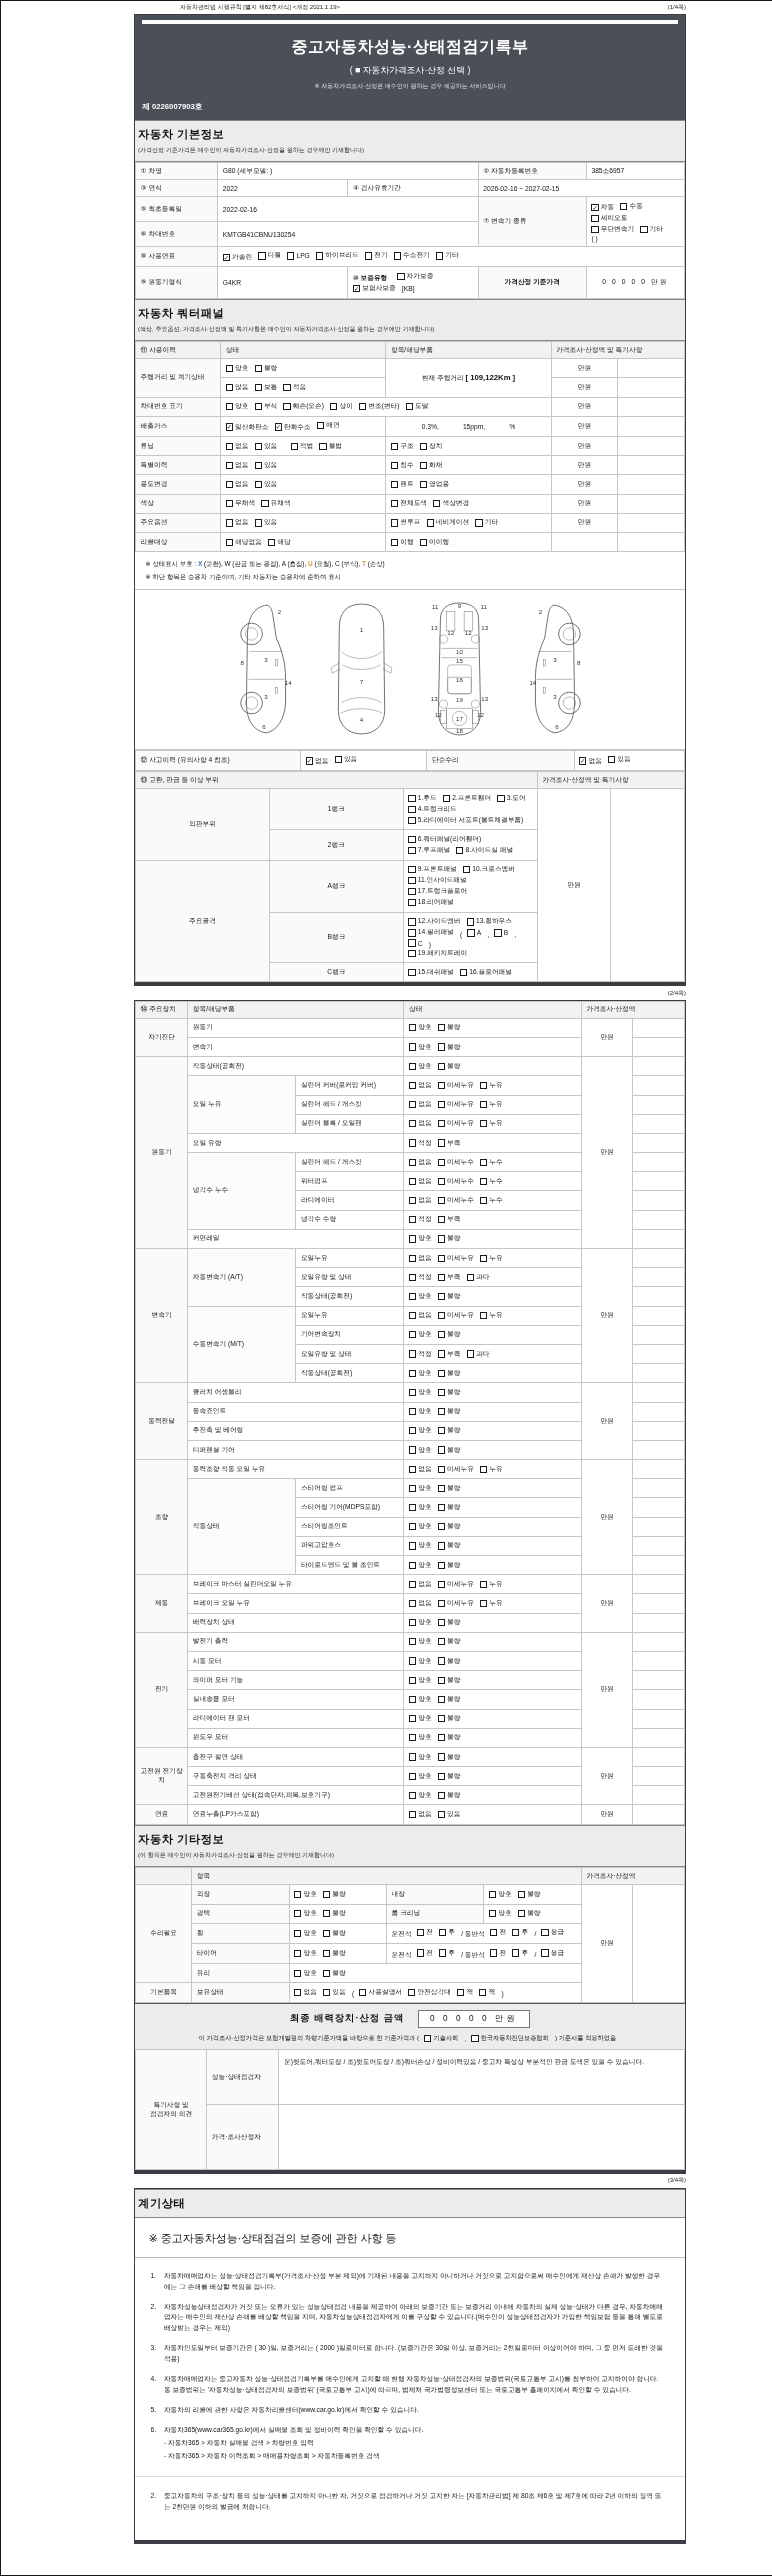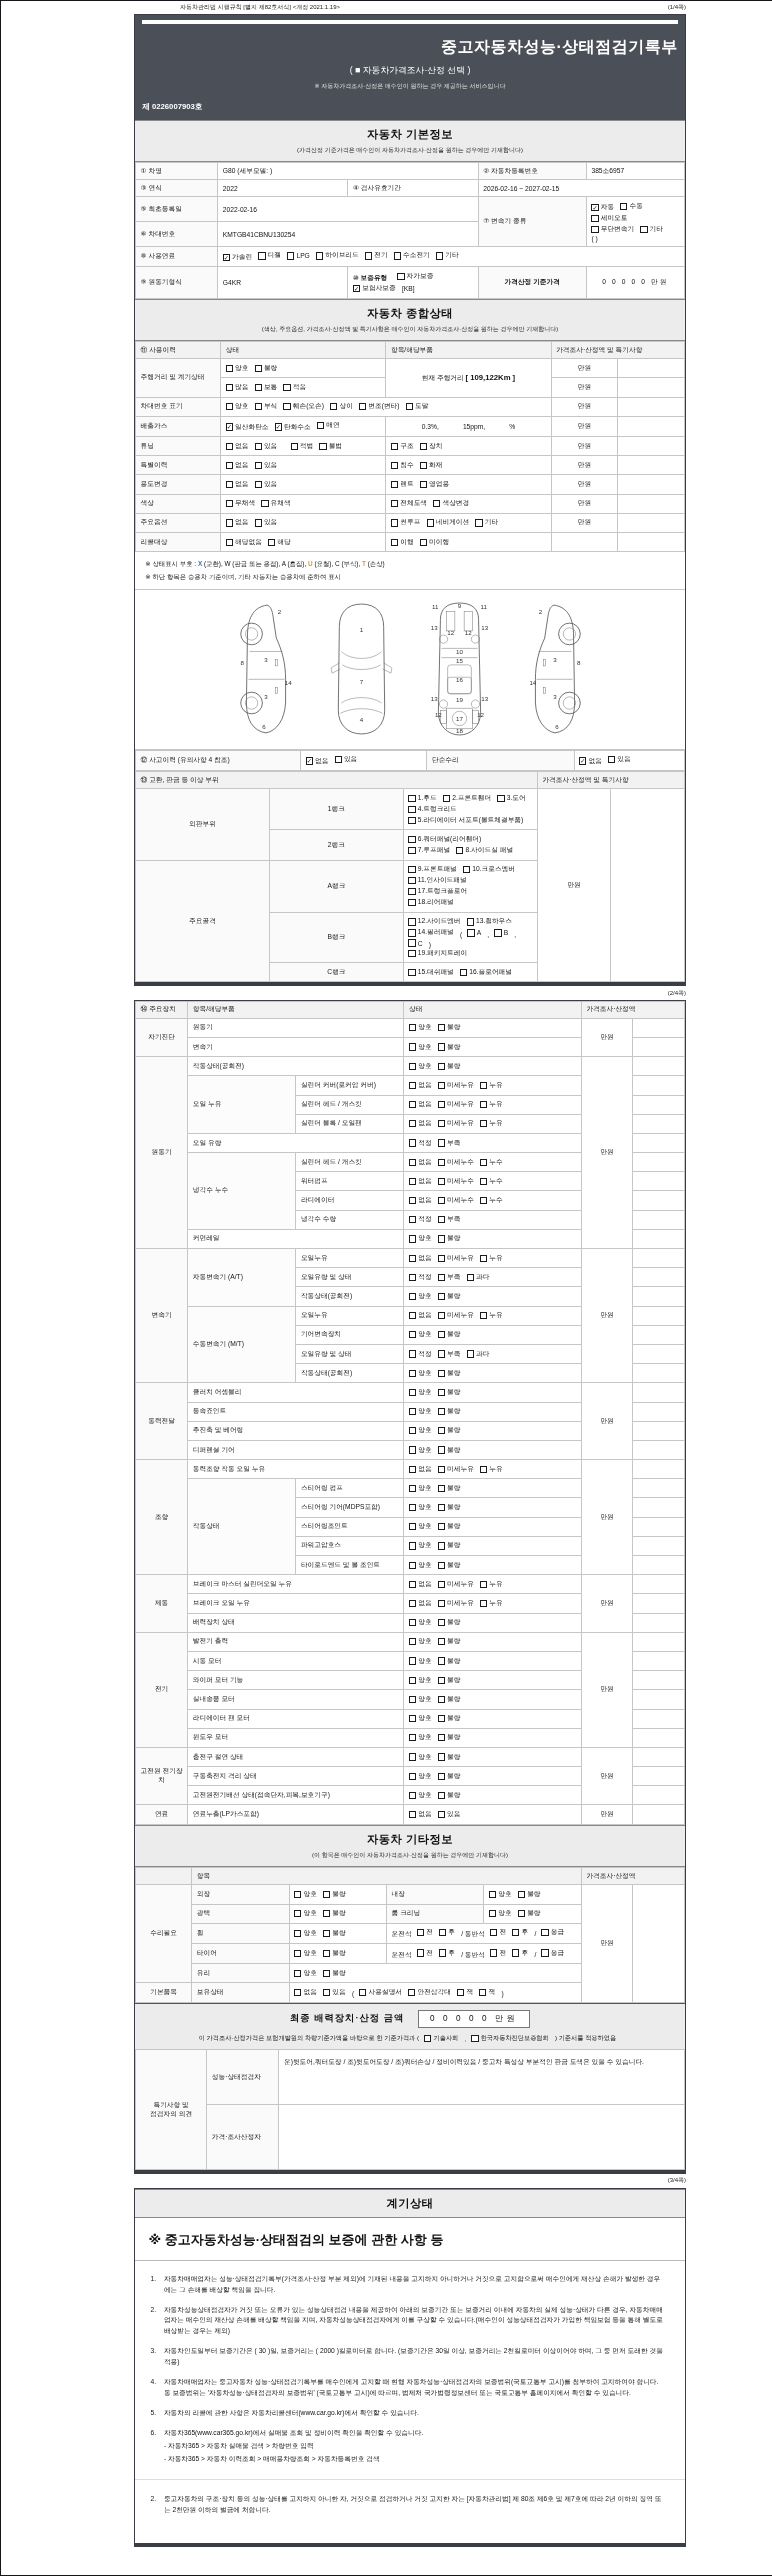--- a/index.html
+++ b/index.html
@@ -4,26 +4,26 @@
 <style>
   html,body{margin:0;padding:0;background:#fff;}
   body{font-family:"Liberation Sans","DejaVu Sans",sans-serif;color:#111;}
   .canvas{width:773px;min-height:2576px;border:1px solid #15161a;box-sizing:border-box;background:#fff;padding-bottom:15.5px;}
   .meta-row{width:552px;margin:2.1px 0 2.1px 133px;display:flex;justify-content:space-between;font-size:6px;color:#222;}
   .meta-row .pgmark{margin-left:auto;}
   .page{width:552px;margin-left:133px;background:#fff;border:1.5px solid #3a3d44;border-bottom:4.6px solid #3a3d44;box-sizing:border-box;}
   
   .doc-header{background:#4b4f57;color:#fff;padding:4.1px 7.2px 7.2px;}
   .doc-header .stripe{height:4.1px;background:#fff;margin:1px 0 12.4px;}
-  .doc-title{text-align:right;font-size:16px;font-weight:bold;letter-spacing:0.5px;margin:0;}
+  .doc-title{text-align:center;font-size:16px;font-weight:bold;letter-spacing:0.5px;margin:0;}
   .doc-choice{text-align:center;font-size:8.8px;margin-top:7.2px;}
   .doc-note{text-align:center;font-size:6px;color:#e3e3e3;margin-top:5.2px;}
   .doc-no{font-size:7.7px;font-weight:bold;margin-top:11.3px;}
   
-  .sec-head{background:#ececec;border-top:0.5px solid #8a8a8a;border-bottom:0.5px solid #8a8a8a;text-align:center;padding:6.2px 3.1px;}
+  .sec-head{background:#ececec;border-top:0.5px solid #8a8a8a;border-bottom:0.5px solid #8a8a8a;text-align:left;padding:6.2px 3.1px;}
   .sec-title{font-size:11.3px;font-weight:bold;letter-spacing:0.5px;}
   .sec-sub{font-size:6px;margin-top:4.1px;color:#222;}
   table{width:100%;border-collapse:collapse;table-layout:fixed;}
   td,th{border:0.5px solid #c6c6c6;font-size:6.7px;padding:3.6px 4.6px;vertical-align:middle;word-break:keep-all;}
   th{font-weight:normal;text-align:left;background:#f2f2f2;}
   .lab{background:#fafafa;}
   .ctr{text-align:center;}
   .b{font-weight:bold;}
   .opt{display:inline-flex;align-items:center;margin:1px 6.2px 1px 0;white-space:nowrap;}
   .cb{width:7.2px;height:7.2px;border:1px solid #1c1c1c;display:inline-block;margin-right:2.1px;box-sizing:border-box;line-height:5.2px;font-size:6.2px;font-weight:bold;text-align:center;background:#fff;}
@@ -34,21 +34,21 @@
   .gname{text-align:center;background:#fafafa;word-break:break-all;width:37px;}
   .subname{background:#fcfcfc;width:61px;}
   
   .diagram-wrap{display:flex;justify-content:center;gap:31px;padding:12.4px 5.2px;border-bottom:0.5px solid #c6c6c6;}
   .diagram-wrap svg{display:block;}
   .dg-outline{fill:none;stroke:#555;stroke-width:1.6;}
   .dg-line{fill:none;stroke:#777;stroke-width:1;}
   .dg-num{font-size:12px;fill:#333;font-family:"Liberation Sans",sans-serif;}
   
   .notice-box{padding:3.1px 0 15.5px;}
-  .notice-sec{font-size:13px;font-weight:bold;padding:10.3px 13.4px;border-bottom:0.5px solid #bbb;}
+  .notice-sec{font-size:11px;font-weight:normal;padding:10.3px 13.4px;border-bottom:0.5px solid #bbb;}
   .notice-list{padding:13.4px 20.6px 3.1px 15.5px;}
   .notice{display:flex;margin-bottom:9.3px;line-height:1.6;font-size:6.7px;}
   .notice .n{width:13.4px;flex:none;}
   .notice .t{flex:1;}
   .notice .subs{margin-top:3.1px;}
   .notice .subline{margin:2.1px 0;}
   .code-blue{color:#3b6fd4;font-weight:bold;}
   .code-orange{color:#e09a2d;font-weight:bold;}
   .mileage-val{font-size:7.7px;font-weight:bold;}
   .final-band{background:#ececec;border-top:1px solid #555;padding:6.2px 0 5.2px;text-align:center;}
@@ -161,21 +161,21 @@
                   <span>보험사보증</span>
                 </span><span class="txt">[KB]</span></span>
         </td>
         <td class="lab b ctr">가격산정 기준가격</td>
         <td class="ctr" style="letter-spacing:2.1px">0 0 0 0 0 만원</td>
       </tr>
     </tbody>
       </table>
 
     <div class="sec-head">
-      <div class="sec-title">자동차 종합상태</div>
+      <div class="sec-title">자동차 쿼터패널</div>
       <div class="sec-sub">(색상, 주요옵션, 가격조사·산정액 및 특기사항은 매수인이 자동차가격조사·산정을 원하는 경우에만 기재합니다)</div>
     </div>
     <table>
       <tbody>
           <tr>
         <th style="width:75px">⑪ 사용이력</th>
         <th style="width:155px">상태</th>
         <th style="width:155px">항목/해당부품</th>
         <th colspan="2">가격조사·산정액 및 특기사항</th>
       </tr>

